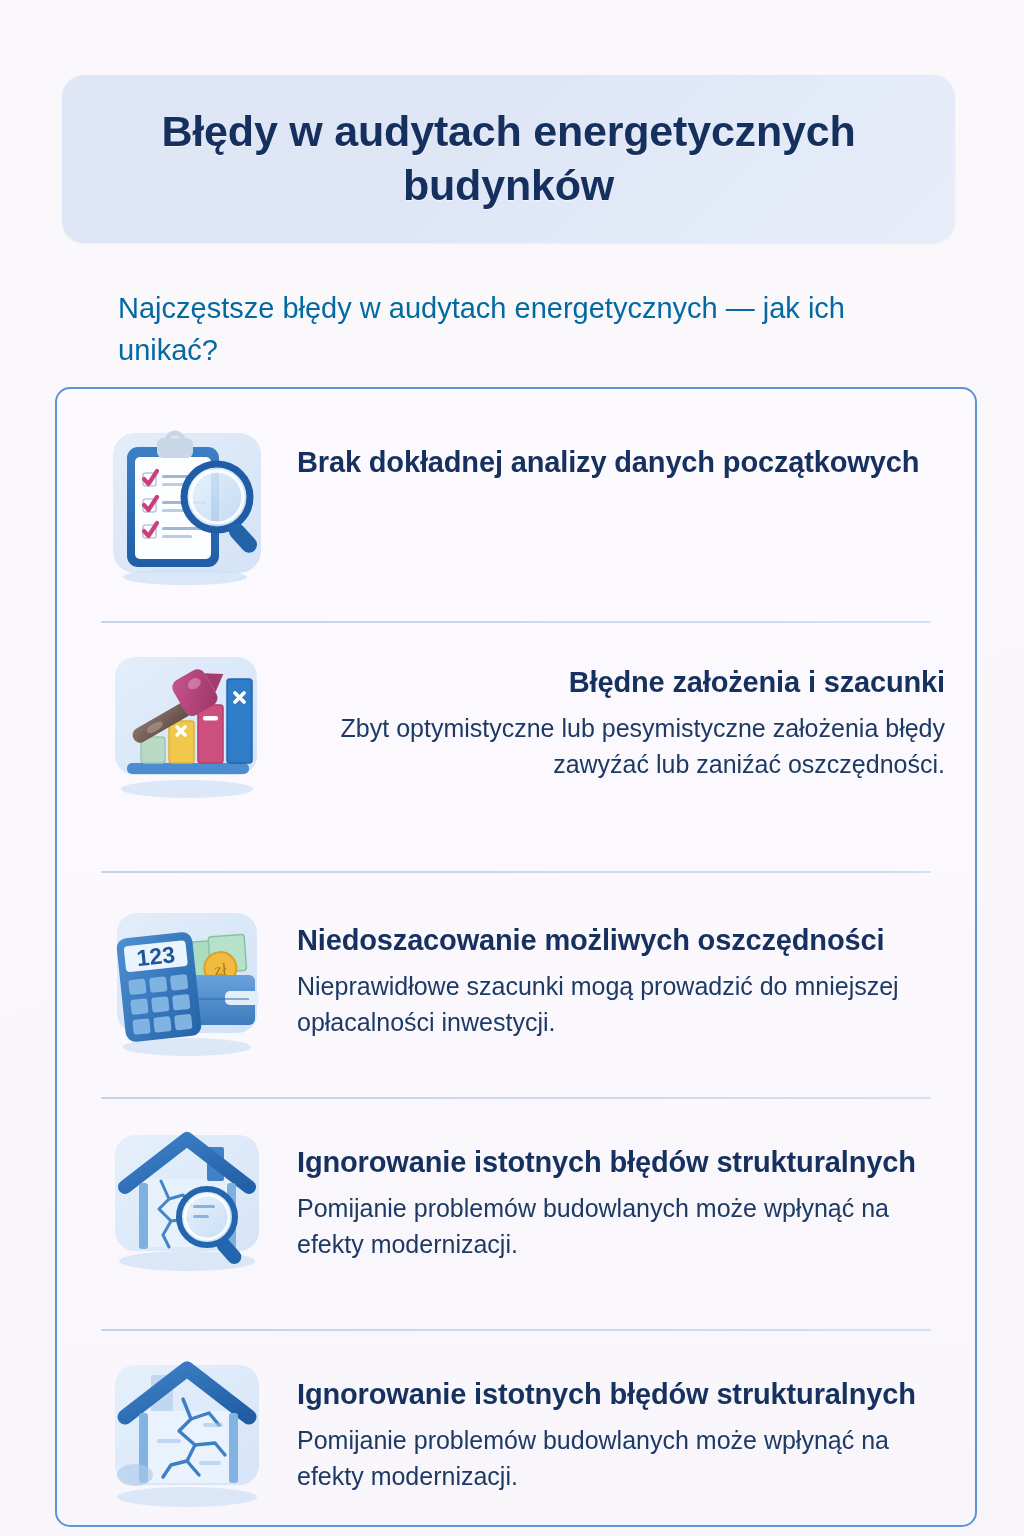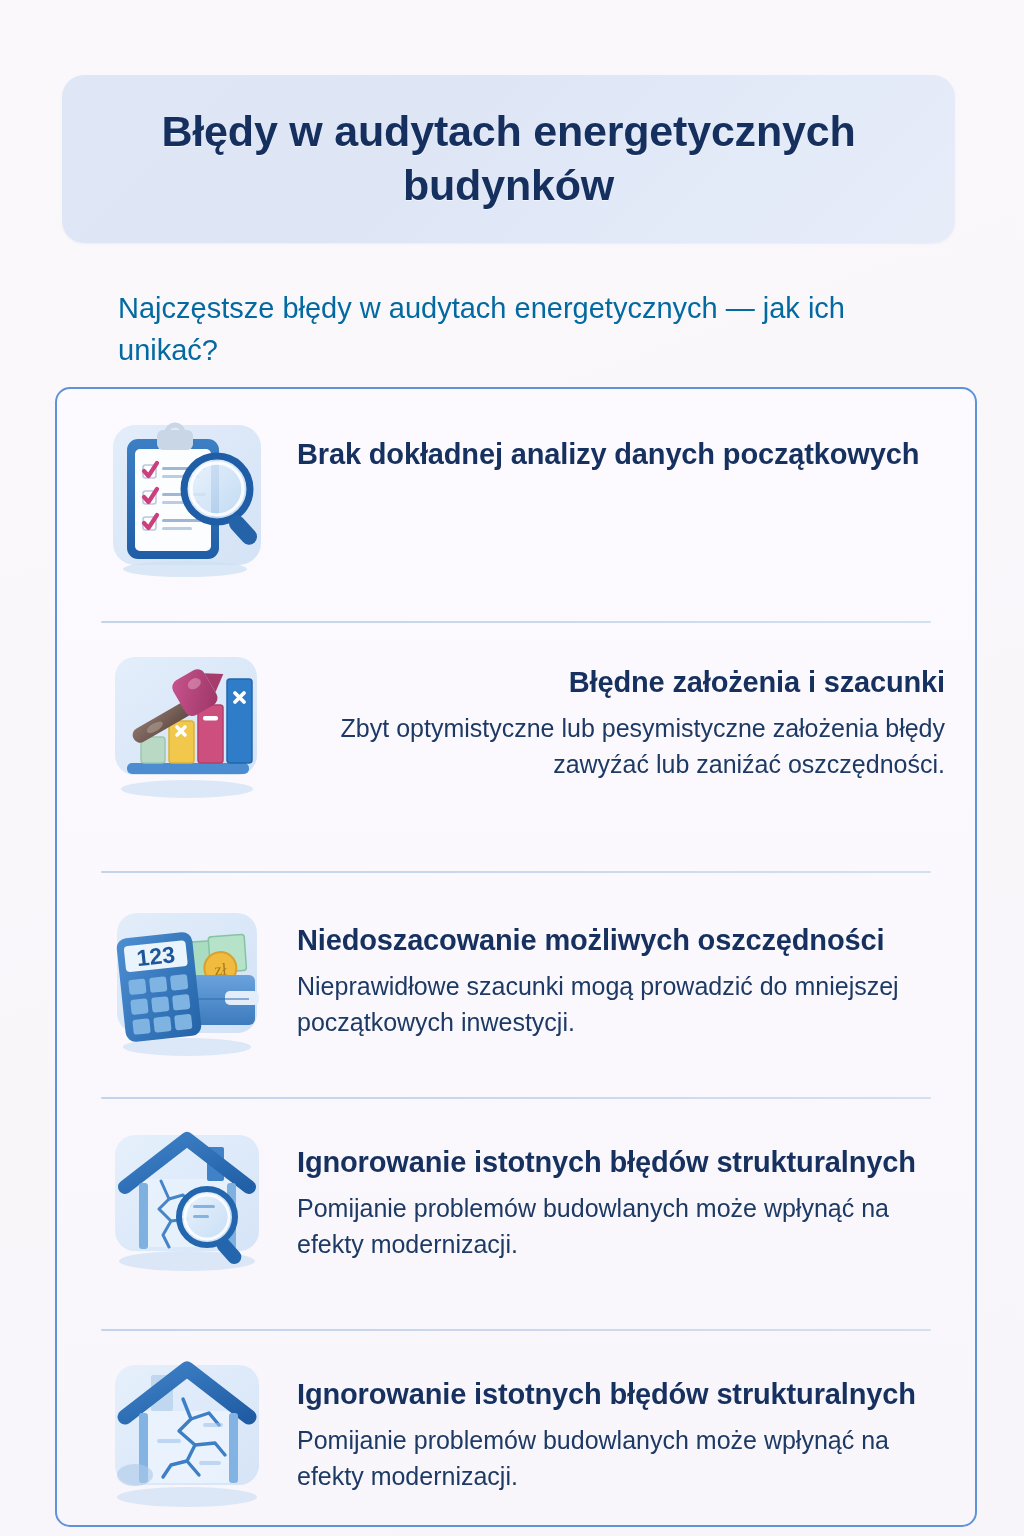--- a/index.html
+++ b/index.html
@@ -111,21 +111,21 @@
   }
 
   .divider {
     height: 2px;
     margin: 0 44px;
     background: linear-gradient(90deg, #c3d4ea 0%, #c9d8ec 50%, #d3e0f0 100%);
     border-radius: 2px;
   }
 
   
-  .row-0 { height: 232px; padding-top: 20px; }
+  .row-0 { height: 232px; padding-top: 28px; }
   .row-1 { height: 248px; padding-top: 14px; text-align: right; }
   .row-2 { height: 224px; padding-top: 22px; }
   .row-3 { height: 230px; padding-top: 18px; }
   .row-4 { height: 200px; padding-top: 18px; }
 </style>
 </head>
 <body>
 
 <div class="title-banner">
   <h1 class="title-text">Błędy w audytach energetycznych budynków</h1>
@@ -276,21 +276,21 @@
                 <rect x="72" y="98" width="17" height="15" rx="3"></rect>
               <rect x="30" y="118" width="17" height="15" rx="3"></rect>
                 <rect x="51" y="118" width="17" height="15" rx="3"></rect>
                 <rect x="72" y="118" width="17" height="15" rx="3"></rect>
             </g>
           </g>
         </svg>
       </div>
       <div class="item-body">
         <h2 class="item-title">Niedoszacowanie możliwych oszczędności</h2>
-        <p class="item-desc">Nieprawidłowe szacunki mogą prowadzić do mniejszej początkowych inwestycji.</p>
+        <p class="item-desc">Nieprawidłowe szacunki mogą prowadzić do mniejszej opłacalności inwestycji.</p>
       </div>
     </div>
 
     <div class="divider"></div>
 
     <div class="list-item row-3">
       <div class="item-icon">
         <svg viewBox="0 0 176 176" xmlns="http://www.w3.org/2000/svg">
           <defs>
             <linearGradient id="pad4" x1="0" y1="0" x2="1" y2="1">

